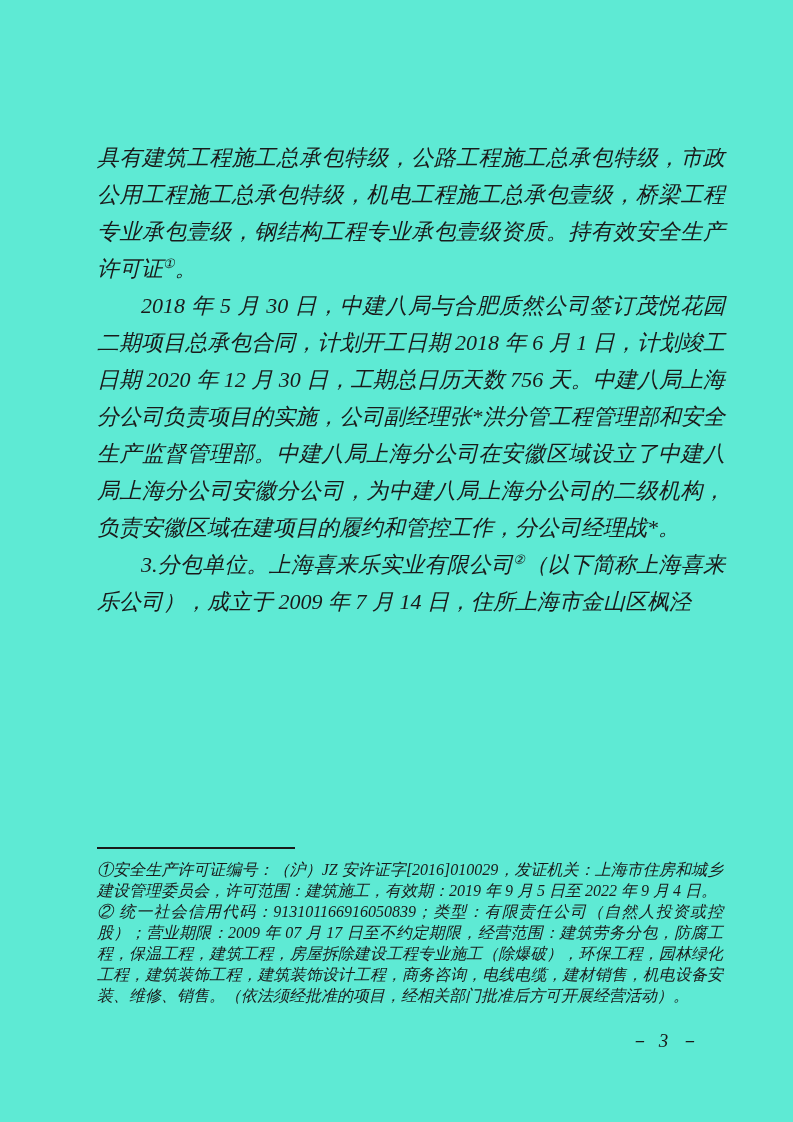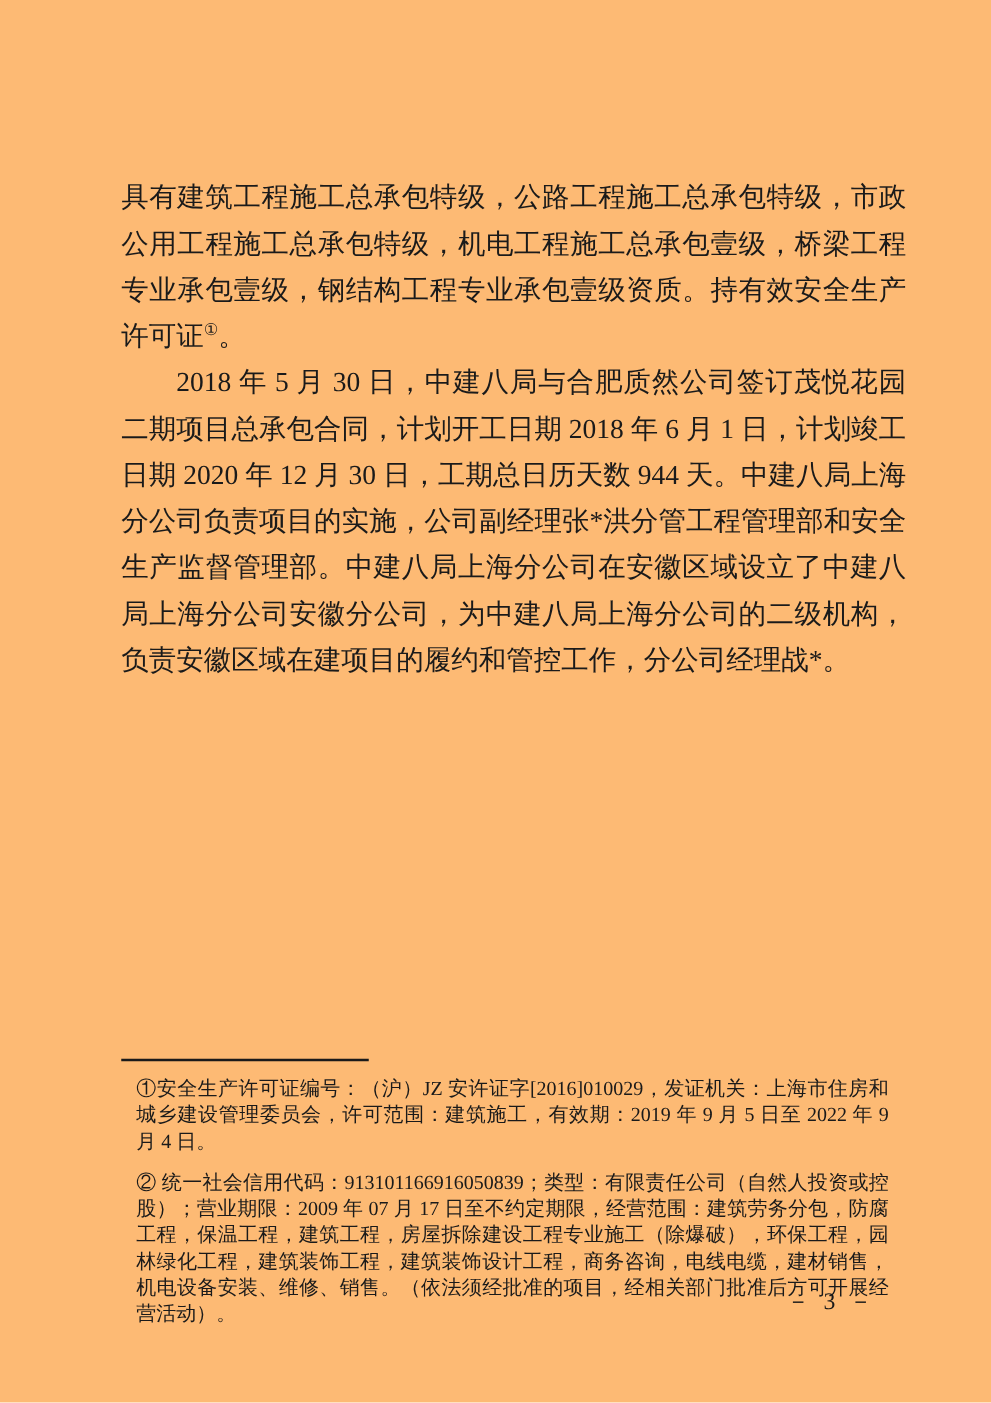--- a/index.html
+++ b/index.html
@@ -4,24 +4,25 @@
 <style>
   html, body {
     margin: 0;
     padding: 0;
     background: #ffffff;
   }
   .page {
     position: relative;
     width: 793px;
     height: 1122px;
-    background: #fdba74;
+    background: #5eead4;
     color: #1a1a1a;
     font-family: "Liberation Serif", "DejaVu Serif", serif;
     overflow: hidden;
+    font-style: italic;
   }
   .body-text {
     position: absolute;
     left: 97px;
     top: 139px;
     width: 628px;
   }
   .para {
     margin: 0;
     font-size: 22px;
@@ -44,21 +45,21 @@
     top: 847px;
     width: 626px;
   }
   .footnote-sep {
     width: 198px;
     height: 0;
     border-top: 2px solid #1a1a1a;
     margin: 0 0 10px 0;
   }
   .fn {
-    margin: 12px;
+    margin: 0;
     font-size: 16px;
     line-height: 21px;
     text-align: justify;
     text-justify: inter-character;
     word-break: break-all;
   }
   .page-number {
     position: absolute;
     top: 1028px;
     right: 92px;
@@ -67,21 +68,22 @@
     color: #1a1a1a;
   }
 </style>
 </head>
 <body>
 
 <div class="page">
 
   <main class="body-text">
     <p class="para"><span>具有建筑工程施工总承包特级，公路工程施工总承包特级，市政公用工程施工总承包特级，机电工程施工总承包壹级，桥梁工程专业承包壹级，钢结构工程专业承包壹级资质。持有效安全生产许可证</span><span class="sup-ref">①</span><span>。</span></p>
-    <p class="para indent"><span>2018 年 5 月 30 日，中建八局与合肥质然公司签订茂悦花园二期项目总承包合同，计划开工日期 2018 年 6 月 1 日，计划竣工日期 2020 年 12 月 30 日，工期总日历天数 944 天。中建八局上海分公司负责项目的实施，公司副经理张*洪分管工程管理部和安全生产监督管理部。中建八局上海分公司在安徽区域设立了中建八局上海分公司安徽分公司，为中建八局上海分公司的二级机构，负责安徽区域在建项目的履约和管控工作，分公司经理战*。</span></p>
+    <p class="para indent"><span>2018 年 5 月 30 日，中建八局与合肥质然公司签订茂悦花园二期项目总承包合同，计划开工日期 2018 年 6 月 1 日，计划竣工日期 2020 年 12 月 30 日，工期总日历天数 756 天。中建八局上海分公司负责项目的实施，公司副经理张*洪分管工程管理部和安全生产监督管理部。中建八局上海分公司在安徽区域设立了中建八局上海分公司安徽分公司，为中建八局上海分公司的二级机构，负责安徽区域在建项目的履约和管控工作，分公司经理战*。</span></p>
+    <p class="para indent"><span>3.分包单位。上海喜来乐实业有限公司</span><span class="sup-ref">②</span><span>（以下简称上海喜来乐公司），成立于 2009 年 7 月 14 日，住所上海市金山区枫泾</span></p>
   </main>
 
   <footer class="footnotes">
     <div class="footnote-sep"></div>
     <p class="fn">①安全生产许可证编号：（沪）JZ 安许证字[2016]010029，发证机关：上海市住房和城乡建设管理委员会，许可范围：建筑施工，有效期：2019 年 9 月 5 日至 2022 年 9 月 4 日。</p>
     <p class="fn">② 统一社会信用代码：913101166916050839；类型：有限责任公司（自然人投资或控股）；营业期限：2009 年 07 月 17 日至不约定期限，经营范围：建筑劳务分包，防腐工程，保温工程，建筑工程，房屋拆除建设工程专业施工（除爆破），环保工程，园林绿化工程，建筑装饰工程，建筑装饰设计工程，商务咨询，电线电缆，建材销售，机电设备安装、维修、销售。（依法须经批准的项目，经相关部门批准后方可开展经营活动）。</p>
   </footer>
 
   <div class="page-number">－ 3 －</div>
 

